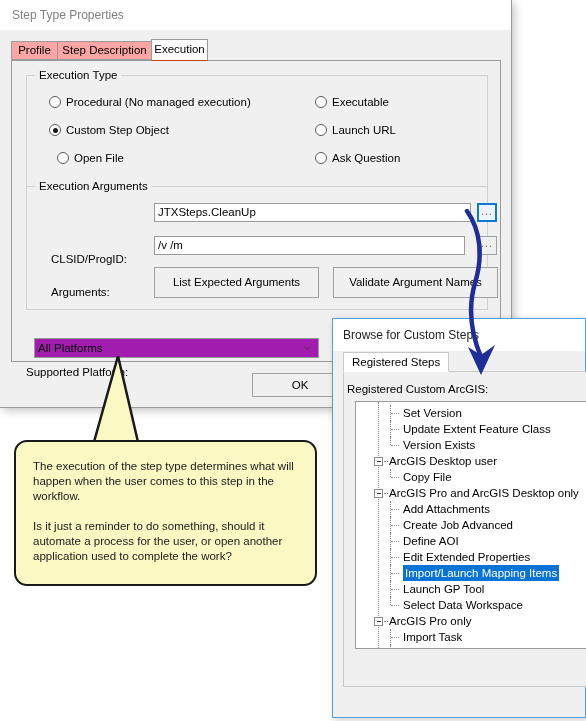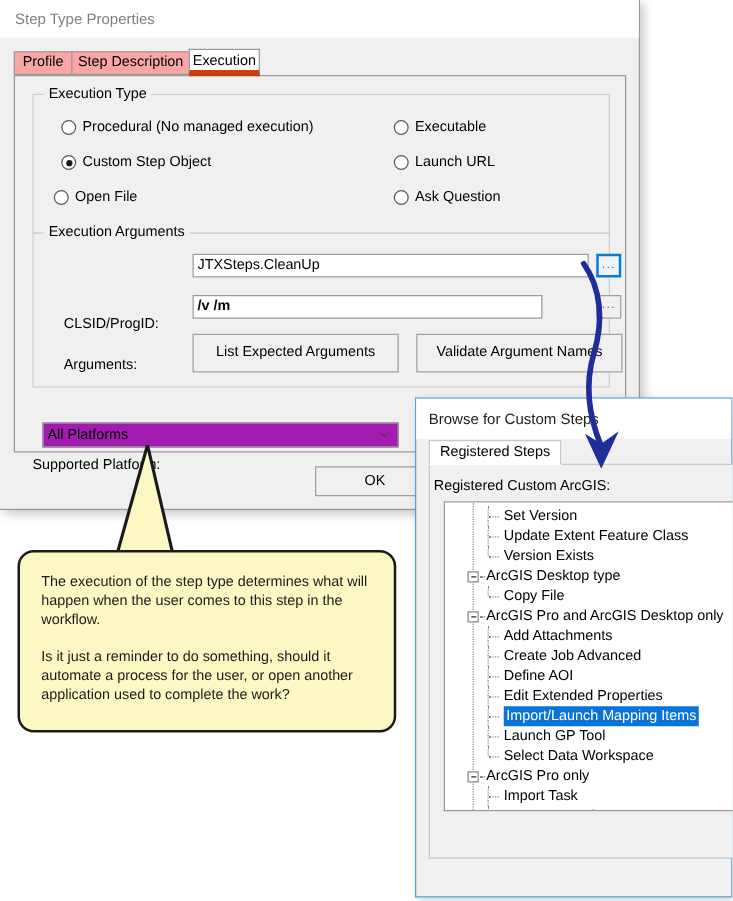--- a/index.html
+++ b/index.html
@@ -65,21 +65,21 @@
     line-height: 17px;
     text-align: center;
     color: #000;
     white-space: nowrap;
   }
   .tab.active {
     top: 0px;
     height: 22px;
     line-height: 19px;
     background: #ffffff;
-    border-bottom: 5px solid #c2410c;
+    border-bottom: 1px solid #c2410c;
     z-index: 4;
   }
 
   
   #tab-panel {
     position: absolute;
     left: 11px;
     top: 60px;
     width: 490px;
     height: 302px;
@@ -383,21 +383,21 @@
       <span class="groupbox-label">Execution Type</span>
 
       <div class="radio-row" style="left:22px;top:20px;">
         <span class="radio-circle"></span>
         <span class="radio-label">Procedural (No managed execution)</span>
       </div>
       <div class="radio-row" style="left:22px;top:48px;">
         <span class="radio-circle checked"></span>
         <span class="radio-label">Custom Step Object</span>
       </div>
-      <div class="radio-row" style="left:16px;top:76px;align-items:flex-end;">
+      <div class="radio-row" style="left:30px;top:76px;align-items:flex-end;">
         <span class="radio-circle"></span>
         <span class="radio-label">Open File</span>
       </div>
 
       <div class="radio-row" style="left:288px;top:20px;">
         <span class="radio-circle"></span>
         <span class="radio-label">Executable</span>
       </div>
       <div class="radio-row" style="left:288px;top:48px;">
         <span class="radio-circle"></span>
@@ -410,21 +410,21 @@
     </div>
 
     <div class="groupbox" style="left:14px;top:125px;width:462px;height:124px;">
       <span class="groupbox-label">Execution Arguments</span>
 
       <span class="field-label" style="left:24px;top:20px;">CLSID/ProgID:</span>
       <div class="textbox" style="left:127px;top:16px;width:317px;height:19px;">JTXSteps.CleanUp</div>
       <div class="ellipsis-btn focused" style="left:450px;top:16px;">...</div>
 
       <span class="field-label" style="left:24px;top:53px;">Arguments:</span>
-      <div class="textbox" style="left:127px;top:49px;width:280px;height:19px;font-weight:bold;">/v /m</div>
+      <div class="textbox" style="left:127px;top:49px;width:311px;height:19px;">/v /m</div>
       <div class="ellipsis-btn" style="left:450px;top:49px;">...</div>
 
       <div class="push-btn" style="left:127px;top:80px;width:165px;height:31px;line-height:29px;">List Expected Arguments</div>
       <div class="push-btn" style="left:306px;top:80px;width:165px;height:31px;line-height:29px;">Validate Argument Names</div>
     </div>
 
     <span class="field-label" style="left:14px;top:259px;">Supported Platform:</span>
     <div class="combobox" style="left:22px;top:277px;width:285px;height:20px;">
       <span>All Platforms</span>
       <svg class="combo-arrow" viewBox="0 0 8 5">
@@ -470,21 +470,21 @@
           <span class="tree-text" style="left: 47px;">Update Extent Feature Class</span>
         </div>
         <div class="tree-item">
           <span class="vline" style="left: 34px; top: 0px; height: 8px;"></span>
           <span class="hline" style="left: 35px; top: 8px; width: 8px;"></span>
           <span class="tree-text" style="left: 47px;">Version Exists</span>
         </div>
         <div class="tree-item">
           <span class="node-box" style="left: 18px;"></span>
           <span class="hline" style="left: 28px; top: 8px; width: 4px;"></span>
-          <span class="tree-text" style="left: 33px;">ArcGIS Desktop type</span>
+          <span class="tree-text" style="left: 33px;">ArcGIS Desktop user</span>
         </div>
         <div class="tree-item">
           <span class="vline" style="left: 34px; top: 0px; height: 8px;"></span>
           <span class="hline" style="left: 35px; top: 8px; width: 8px;"></span>
           <span class="tree-text" style="left: 47px;">Copy File</span>
         </div>
         <div class="tree-item">
           <span class="node-box" style="left: 18px;"></span>
           <span class="hline" style="left: 28px; top: 8px; width: 4px;"></span>
           <span class="tree-text" style="left: 33px;">ArcGIS Pro and ArcGIS Desktop only</span>

